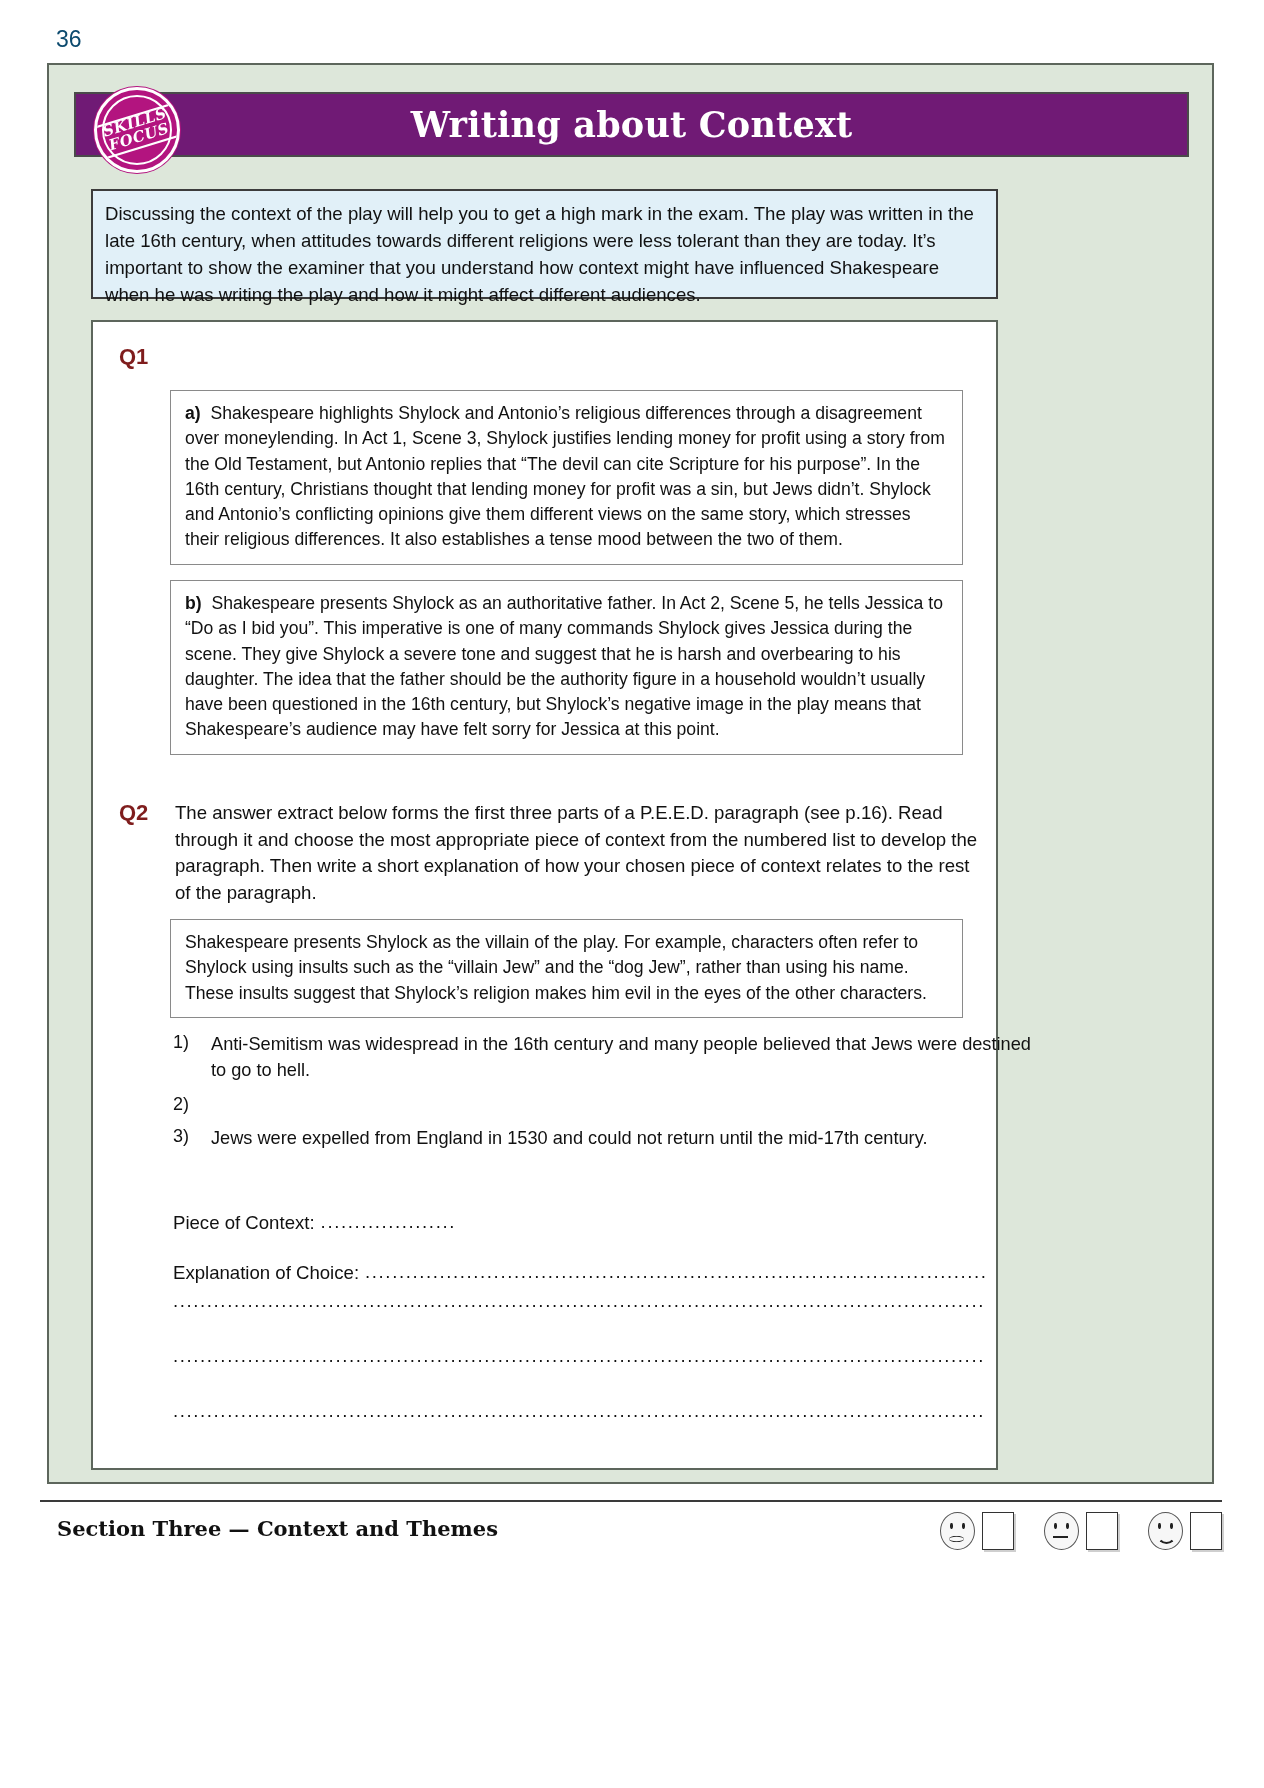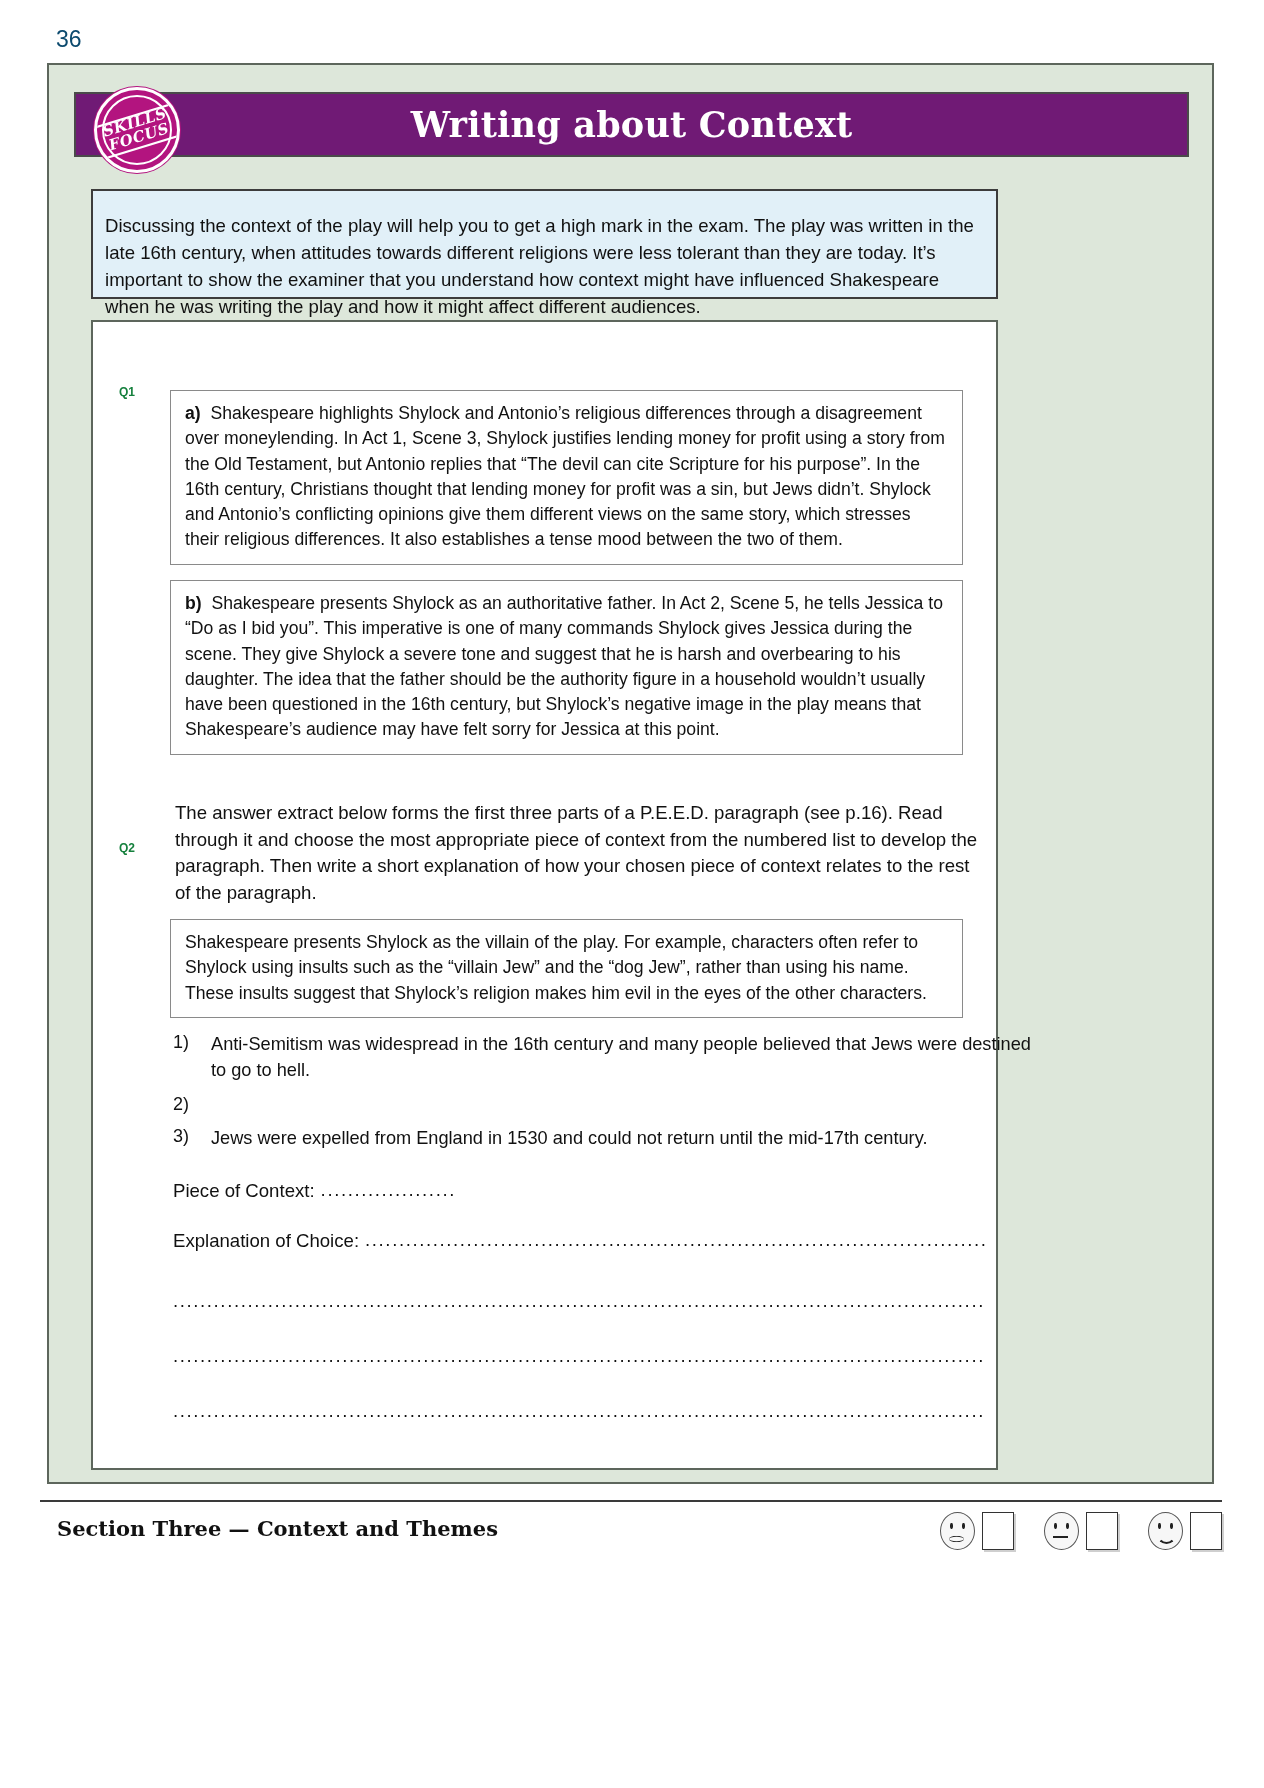--- a/index.html
+++ b/index.html
@@ -118,21 +118,21 @@
   
   .intro-box {
     position: absolute;
     left: 91px;
     top: 189px;
     width: 907px;
     height: 110px;
     background: #e1f0f8;
     border: 2px solid #3c3c3c;
     box-sizing: border-box;
-    padding: 21px 12px 0 12px;
+    padding: 9px 12px 0 12px;
   }
   .intro-box p {
     margin: 0;
     font-size: 18.6px;
     line-height: 27px;
     color: #111;
   }
 
   
   .content-card {
@@ -147,25 +147,24 @@
   }
 
   
   .q-block {
     position: absolute;
     display: flex;
     align-items: flex-start;
   }
   .q-label {
     font-weight: bold;
-    font-size: 12px;
+    font-size: 22px;
     width: 56px;
     flex: 0 0 56px;
-    color: #15803d;
-    margin-top: 41px;
+    color: #7f1d1d;
   }
   .q-text {
     font-size: 18.6px;
     line-height: 26.5px;
     color: #111;
   }
 
   #q1-block { left: 26px; top: 22px; width: 860px; }
   #q2-block { left: 26px; top: 478px; width: 860px; }
 
@@ -211,20 +210,21 @@
     font-size: 18.2px;
     line-height: 25.5px;
     color: #111;
   }
 
   
   .answer-row {
     position: absolute;
     display: flex;
     align-items: baseline;
+    margin-top: 32px;
   }
   .answer-label {
     font-size: 18.6px;
     color: #111;
     white-space: nowrap;
     margin-right: 6px;
   }
   .dots {
     flex: 1;
     overflow: hidden;

